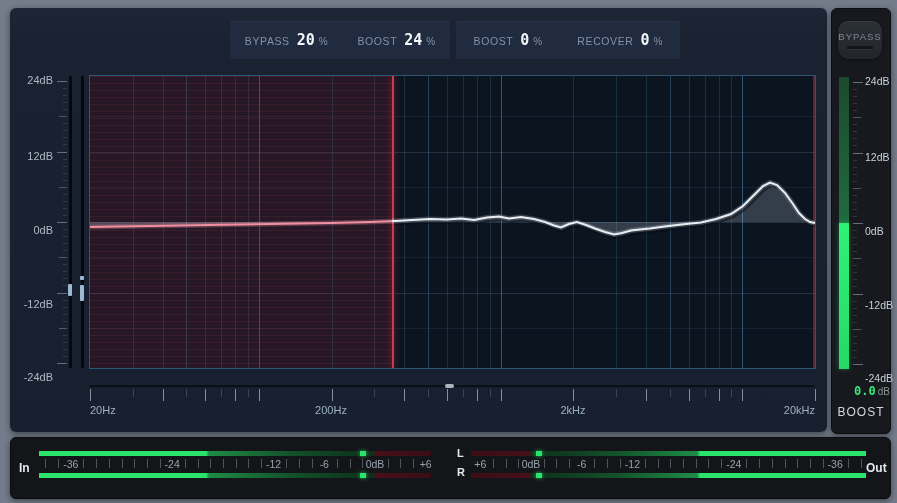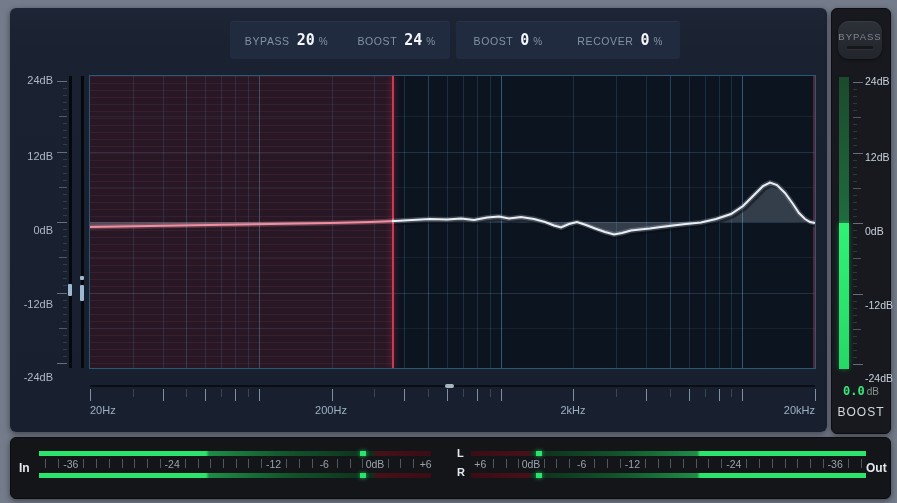--- a/index.html
+++ b/index.html
@@ -42,21 +42,21 @@
              background:linear-gradient(180deg,#2c3037 0%,#22252b 100%);
              box-shadow:inset 0 1px 0 rgba(255,255,255,.06),0 1px 3px rgba(0,0,0,.5);
              display:flex;flex-direction:column;align-items:center;justify-content:center;}
   #bypassBtn span{font-size:9.5px;letter-spacing:1px;color:#7f858e;}
   .bypass-line{width:26px;height:3px;background:#141619;margin-top:4px;border-radius:1px;box-shadow:0 1px 0 rgba(255,255,255,.05);}
   #gainBar{position:absolute;left:7px;top:68px;width:10px;height:292px;background:#0b0d11;}
   #gainBarDark{position:absolute;left:0;top:0;width:100%;background:linear-gradient(180deg,#1b4a2d 0%,#1f6b3e 100%);}
   #gainBarBright{position:absolute;left:0;bottom:0;width:100%;background:linear-gradient(180deg,#2ff275 0%,#27d866 100%);box-shadow:0 0 5px rgba(46,230,110,.4);}
   #gainTickCol{position:absolute;left:21px;top:68px;width:10px;height:292px;}
   .gl{position:absolute;left:33px;width:24px;font-size:10.5px;color:#c7d0da;}
-  #gainValue{position:absolute;left:0;top:372px;width:100%;text-align:center;}
+  #gainValue{position:absolute;left:0;top:372px;width:100%;text-align:right;}
   #gainValue .val{font-family:"DejaVu Sans Mono",monospace;font-size:12px;font-weight:bold;color:#35e878;}
   #gainValue .unit{font-size:10px;color:#86948c;margin-left:2px;}
   #gainLabel{position:absolute;left:0;top:396px;width:100%;text-align:center;font-size:12px;letter-spacing:1px;color:#d2d7dd;}
   
   #bottomPanel{left:10px;top:437px;width:879px;height:60px;background:#141519;border:1px solid #0b0c0f;}
   .io-label{position:absolute;font-size:12px;font-weight:bold;color:#e3e8ee;}
   .mbar{position:absolute;height:5px;}
   .mtick{position:absolute;top:21px;width:1px;height:9px;background:#4e575f;}
   .mlabel{position:absolute;top:20px;font-size:10.5px;color:#99a3ad;transform:translateX(-50%);white-space:nowrap;}
   .mdot{position:absolute;width:6px;height:5px;background:#2ae46b;box-shadow:0 0 4px rgba(46,230,110,.8);}

